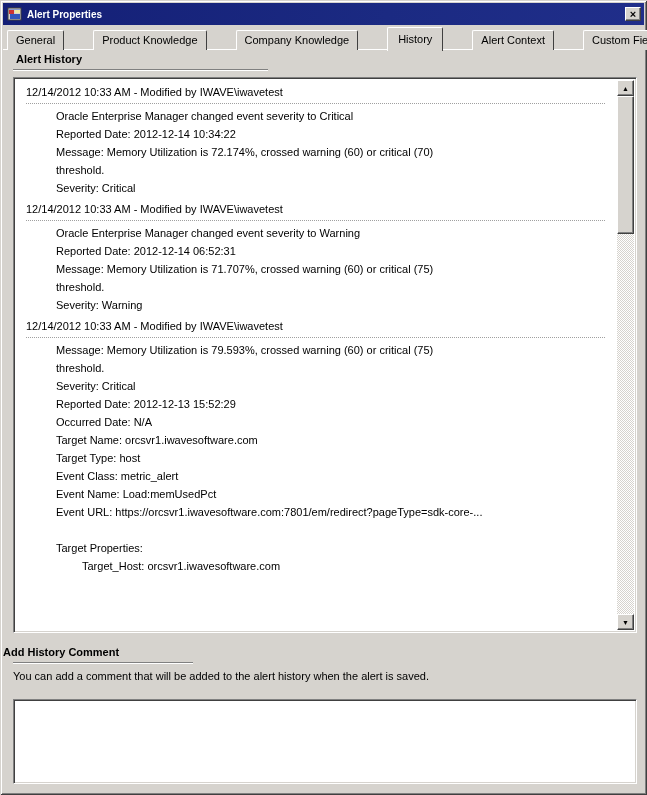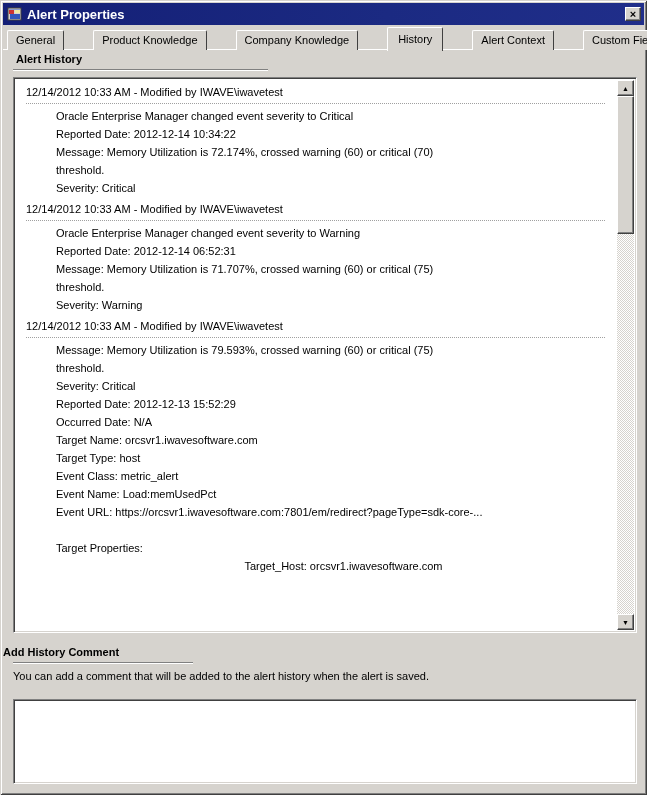--- a/index.html
+++ b/index.html
@@ -19,21 +19,21 @@
   }
   
   .titlebar {
     position: absolute; left: 3px; top: 3px; right: 3px; height: 22px;
     background: linear-gradient(90deg, #141f76 0%, #1b2a82 60%, #202e8a 100%);
     display: flex; align-items: center;
     padding: 0 3px 0 4px;
   }
   .titlebar .app-icon { width: 16px; height: 16px; flex: 0 0 16px; }
   .titlebar .title-text {
-    color: #fff; font-weight: bold; font-size: 13px;
+    color: #fff; font-weight: bold; font-size: 10px;
     margin-left: 4px; flex: 1 1 auto;
     white-space: nowrap; overflow: hidden;
   }
   .close-btn {
     width: 16px; height: 14px;
     background: #d6d3ce;
     border: 1px solid; border-color: #fff #404040 #404040 #fff;
     box-shadow: inset -1px -1px 0 #808080;
     display: flex; align-items: center; justify-content: center;
     font-size: 11px; font-weight: bold; line-height: 1;
@@ -99,21 +99,21 @@
   }
   .entry-header {
     font-weight: normal; font-size: 11px;
     margin: 6px 12px 0 10px;
     padding-bottom: 5px;
     border-bottom: 1px dotted #a0a0a0;
     white-space: nowrap;
   }
   .entry-body { margin: 3px 12px 5px 40px; }
   .entry-line { line-height: 18px; min-height: 18px; white-space: nowrap; }
-  .entry-line.indent2 { padding-left: 26px; text-align: center; }
+  .entry-line.indent2 { padding-left: 26px; }
   
   .scrollbar {
     position: absolute; top: 2px; bottom: 2px; right: 2px; width: 17px;
     background-color: #fff;
     background-image:
       linear-gradient(45deg, #d6d3ce 25%, transparent 25%, transparent 75%, #d6d3ce 75%),
       linear-gradient(45deg, #d6d3ce 25%, transparent 25%, transparent 75%, #d6d3ce 75%);
     background-size: 2px 2px;
     background-position: 0 0, 1px 1px;
   }

